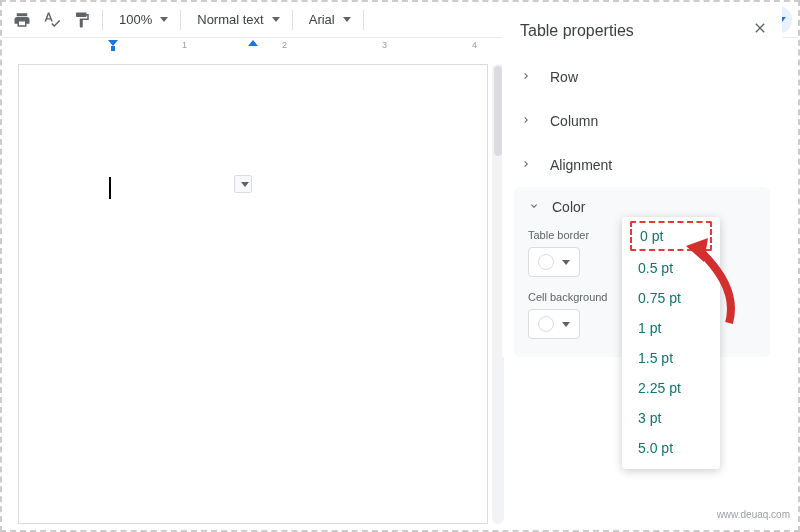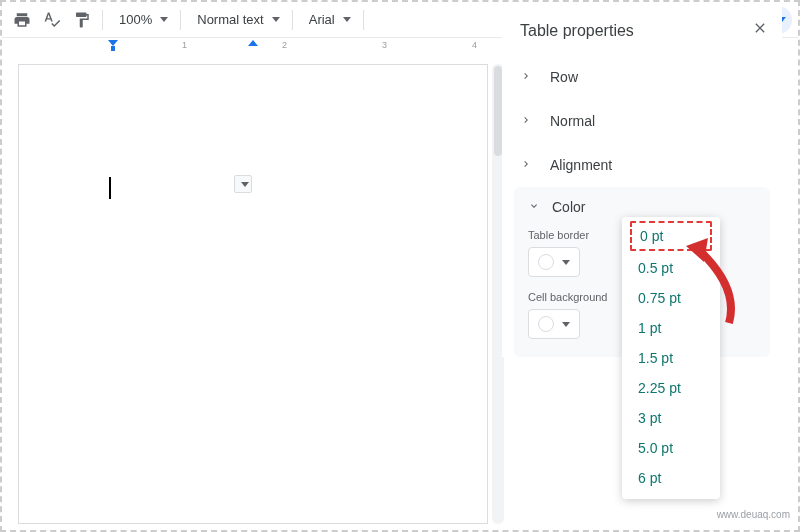--- a/index.html
+++ b/index.html
@@ -275,21 +275,21 @@
     </span>
     <span>Row</span>
   </div>
 
   <div class="section">
     <span class="chev">
       <svg width="12" height="12" viewBox="0 0 24 24" fill="#5f6368">
           <path d="M8.59 16.59 13.17 12 8.59 7.41 10 6l6 6-6 6z"></path>
         </svg>
     </span>
-    <span>Normal</span>
+    <span>Column</span>
   </div>
 
   <div class="section">
     <span class="chev">
       <svg width="12" height="12" viewBox="0 0 24 24" fill="#5f6368">
           <path d="M8.59 16.59 13.17 12 8.59 7.41 10 6l6 6-6 6z"></path>
         </svg>
     </span>
     <span>Alignment</span>
   </div>
@@ -320,21 +320,20 @@
 
 <div class="pt-menu">
   <div class="pt-item pt-highlight">0 pt</div>
   <div class="pt-item">0.5 pt</div>
   <div class="pt-item">0.75 pt</div>
   <div class="pt-item">1 pt</div>
   <div class="pt-item">1.5 pt</div>
   <div class="pt-item">2.25 pt</div>
   <div class="pt-item">3 pt</div>
   <div class="pt-item">5.0 pt</div>
-  <div class="pt-item">6 pt</div>
 </div>
 
 <svg class="arrow" viewBox="0 0 60 90">
   <path d="M45 85 Q55 50 15 12" stroke="#d32f2f" stroke-width="8" fill="none"></path>
   <polygon points="2,8 24,0 20,24" fill="#d32f2f"></polygon>
 </svg>
 
 <div class="watermark">www.deuaq.com</div>
 
 </body></html>

